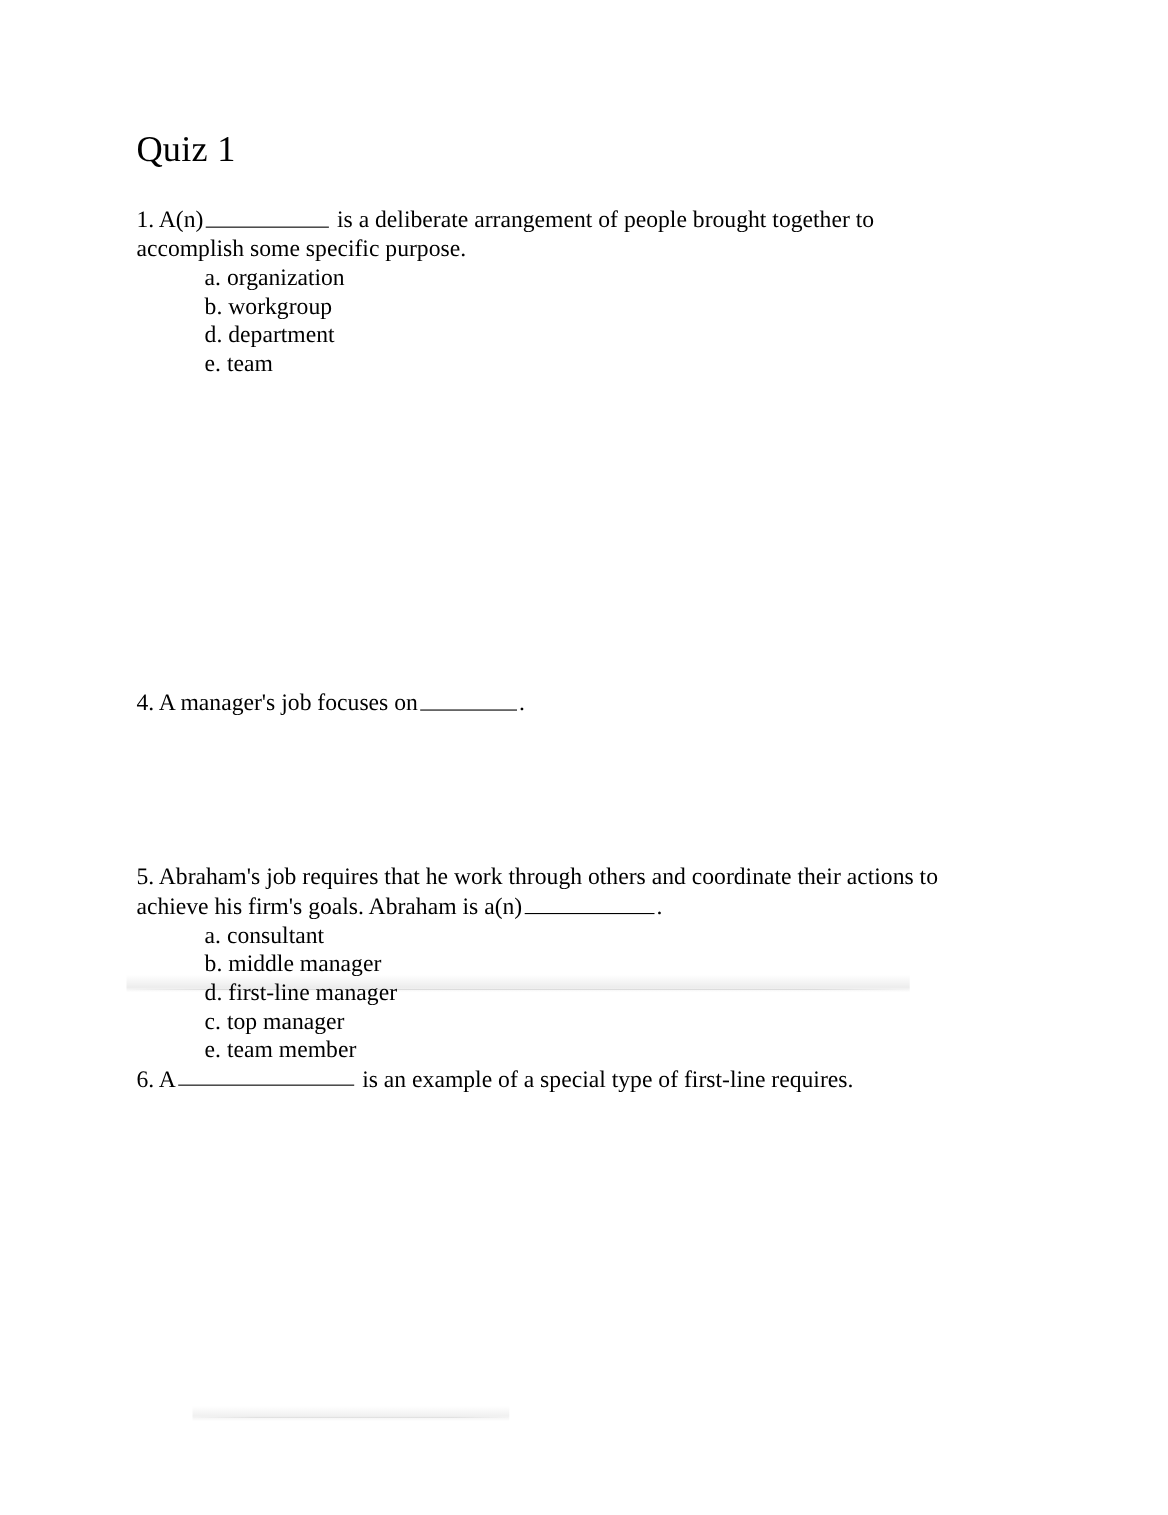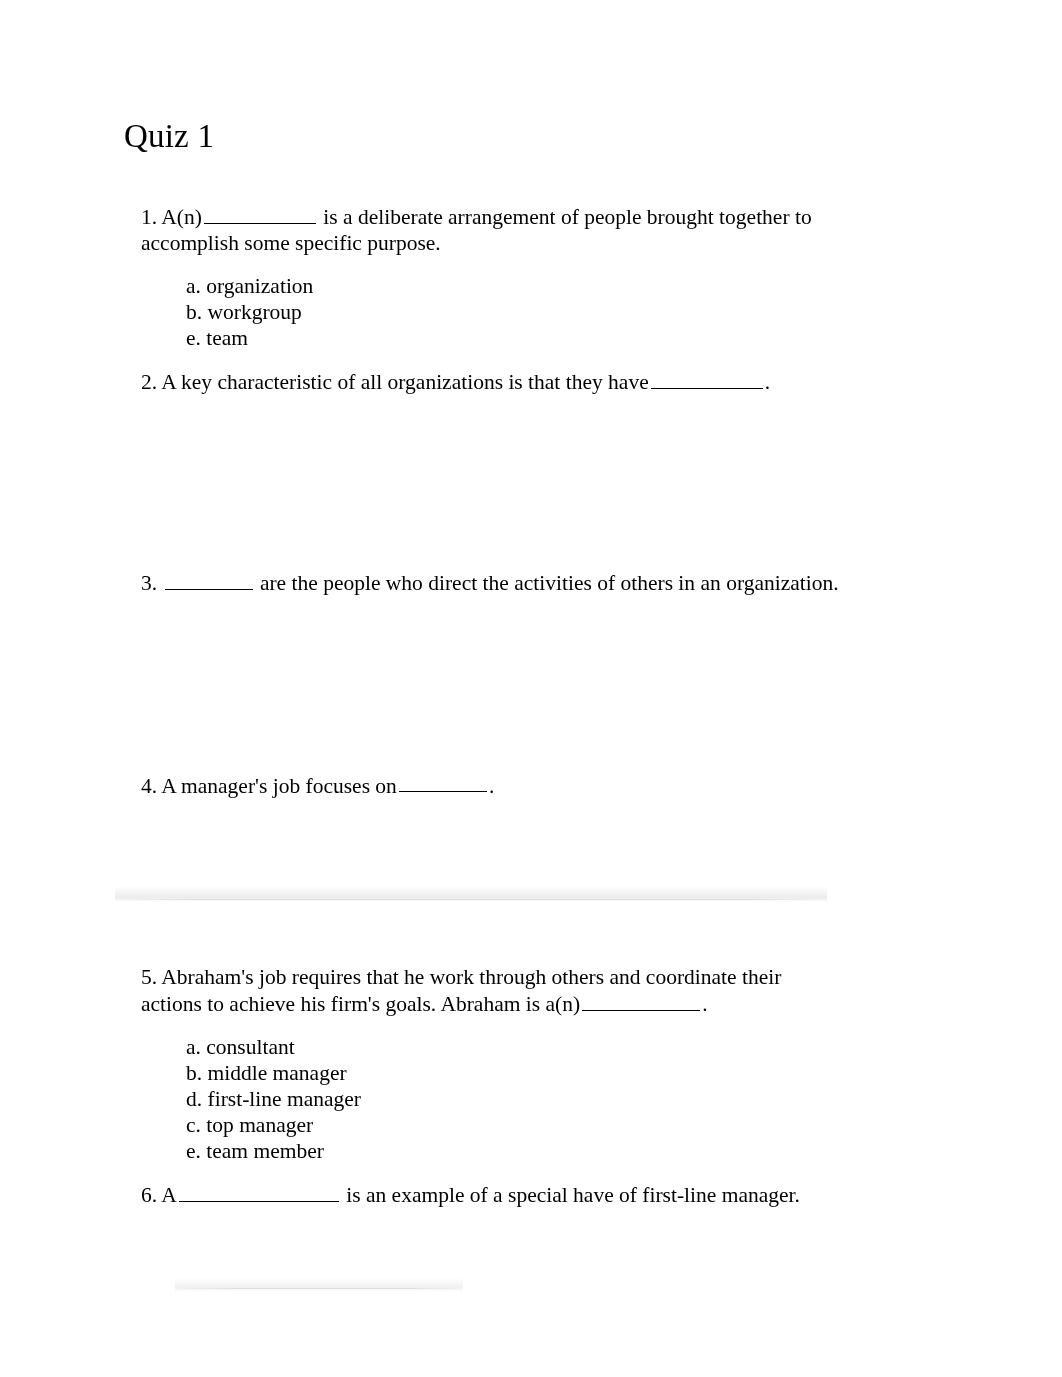--- a/index.html
+++ b/index.html
@@ -28,21 +28,21 @@
     line-height: 1.1;
     margin: 0;
     padding-top: 118px;
     letter-spacing: 0.2px;
   }
   .q-block {
     font-size: 21.5px;
     line-height: 26px;
   }
   .q-text {
-    margin: 17px;
+    margin: 0;
     text-indent: 0;
   }
   .opt {
     margin: 0;
     padding-left: 62px;
   }
   .blank {
     display: inline-block;
     border-bottom: 1.6px solid #000;
     vertical-align: baseline;
@@ -116,35 +116,27 @@
     <h1 class="doc-title">Quiz 1</h1>
 
     <div class="spacer-title"></div>
 
     <div class="q-block">
       <p class="q-text"><span>1.</span>
         <span>A(n)</span><span class="blank b-11"></span>
         <span>is a deliberate arrangement of people brought together to accomplish some specific purpose.</span></p>
       <p class="opt">a. organization</p>
       <p class="opt">b. workgroup</p>
+      <p class="opt">d. department</p>
       <p class="opt">e. team</p>
     </div>
 
-    <div class="q-block">
-      <p class="q-text"><span>2.</span>
-        <span>A key characteristic of all organizations is that they have</span><span class="blank b-11"></span><span>.</span></p>
-    </div>
 
     <div class="gap-a"></div>
 
-    <div class="q-block">
-      <p class="q-text"><span>3.</span>
-        <span class="blank b-9"></span>
-        <span>are the people who direct the activities of others in an organization.</span></p>
-    </div>
 
     <div class="gap-b"></div>
 
     <div class="q-block">
       <p class="q-text"><span>4.</span>
         <span>A manager's job focuses on</span><span class="blank b-9"></span><span>.</span></p>
     </div>
 
     <div class="gap-c"></div>
 
@@ -154,21 +146,21 @@
       <p class="opt">a. consultant</p>
       <p class="opt">b. middle manager</p>
       <p class="opt">d. first-line manager</p>
       <p class="opt">c. top manager</p>
       <p class="opt">e. team member</p>
     </div>
 
     <div class="q-block">
       <p class="q-text"><span>6.</span>
         <span>A</span><span class="blank b-16"></span>
-        <span>is an example of a special have of first-line manager.</span></p>
+        <span>is an example of a special type of first-line requires.</span></p>
     </div>
 
   </div>
 
   <div class="shadow-band shadow-mid"></div>
   <div class="shadow-band shadow-bottom"></div>
 
 </div>
 
 </body></html>

